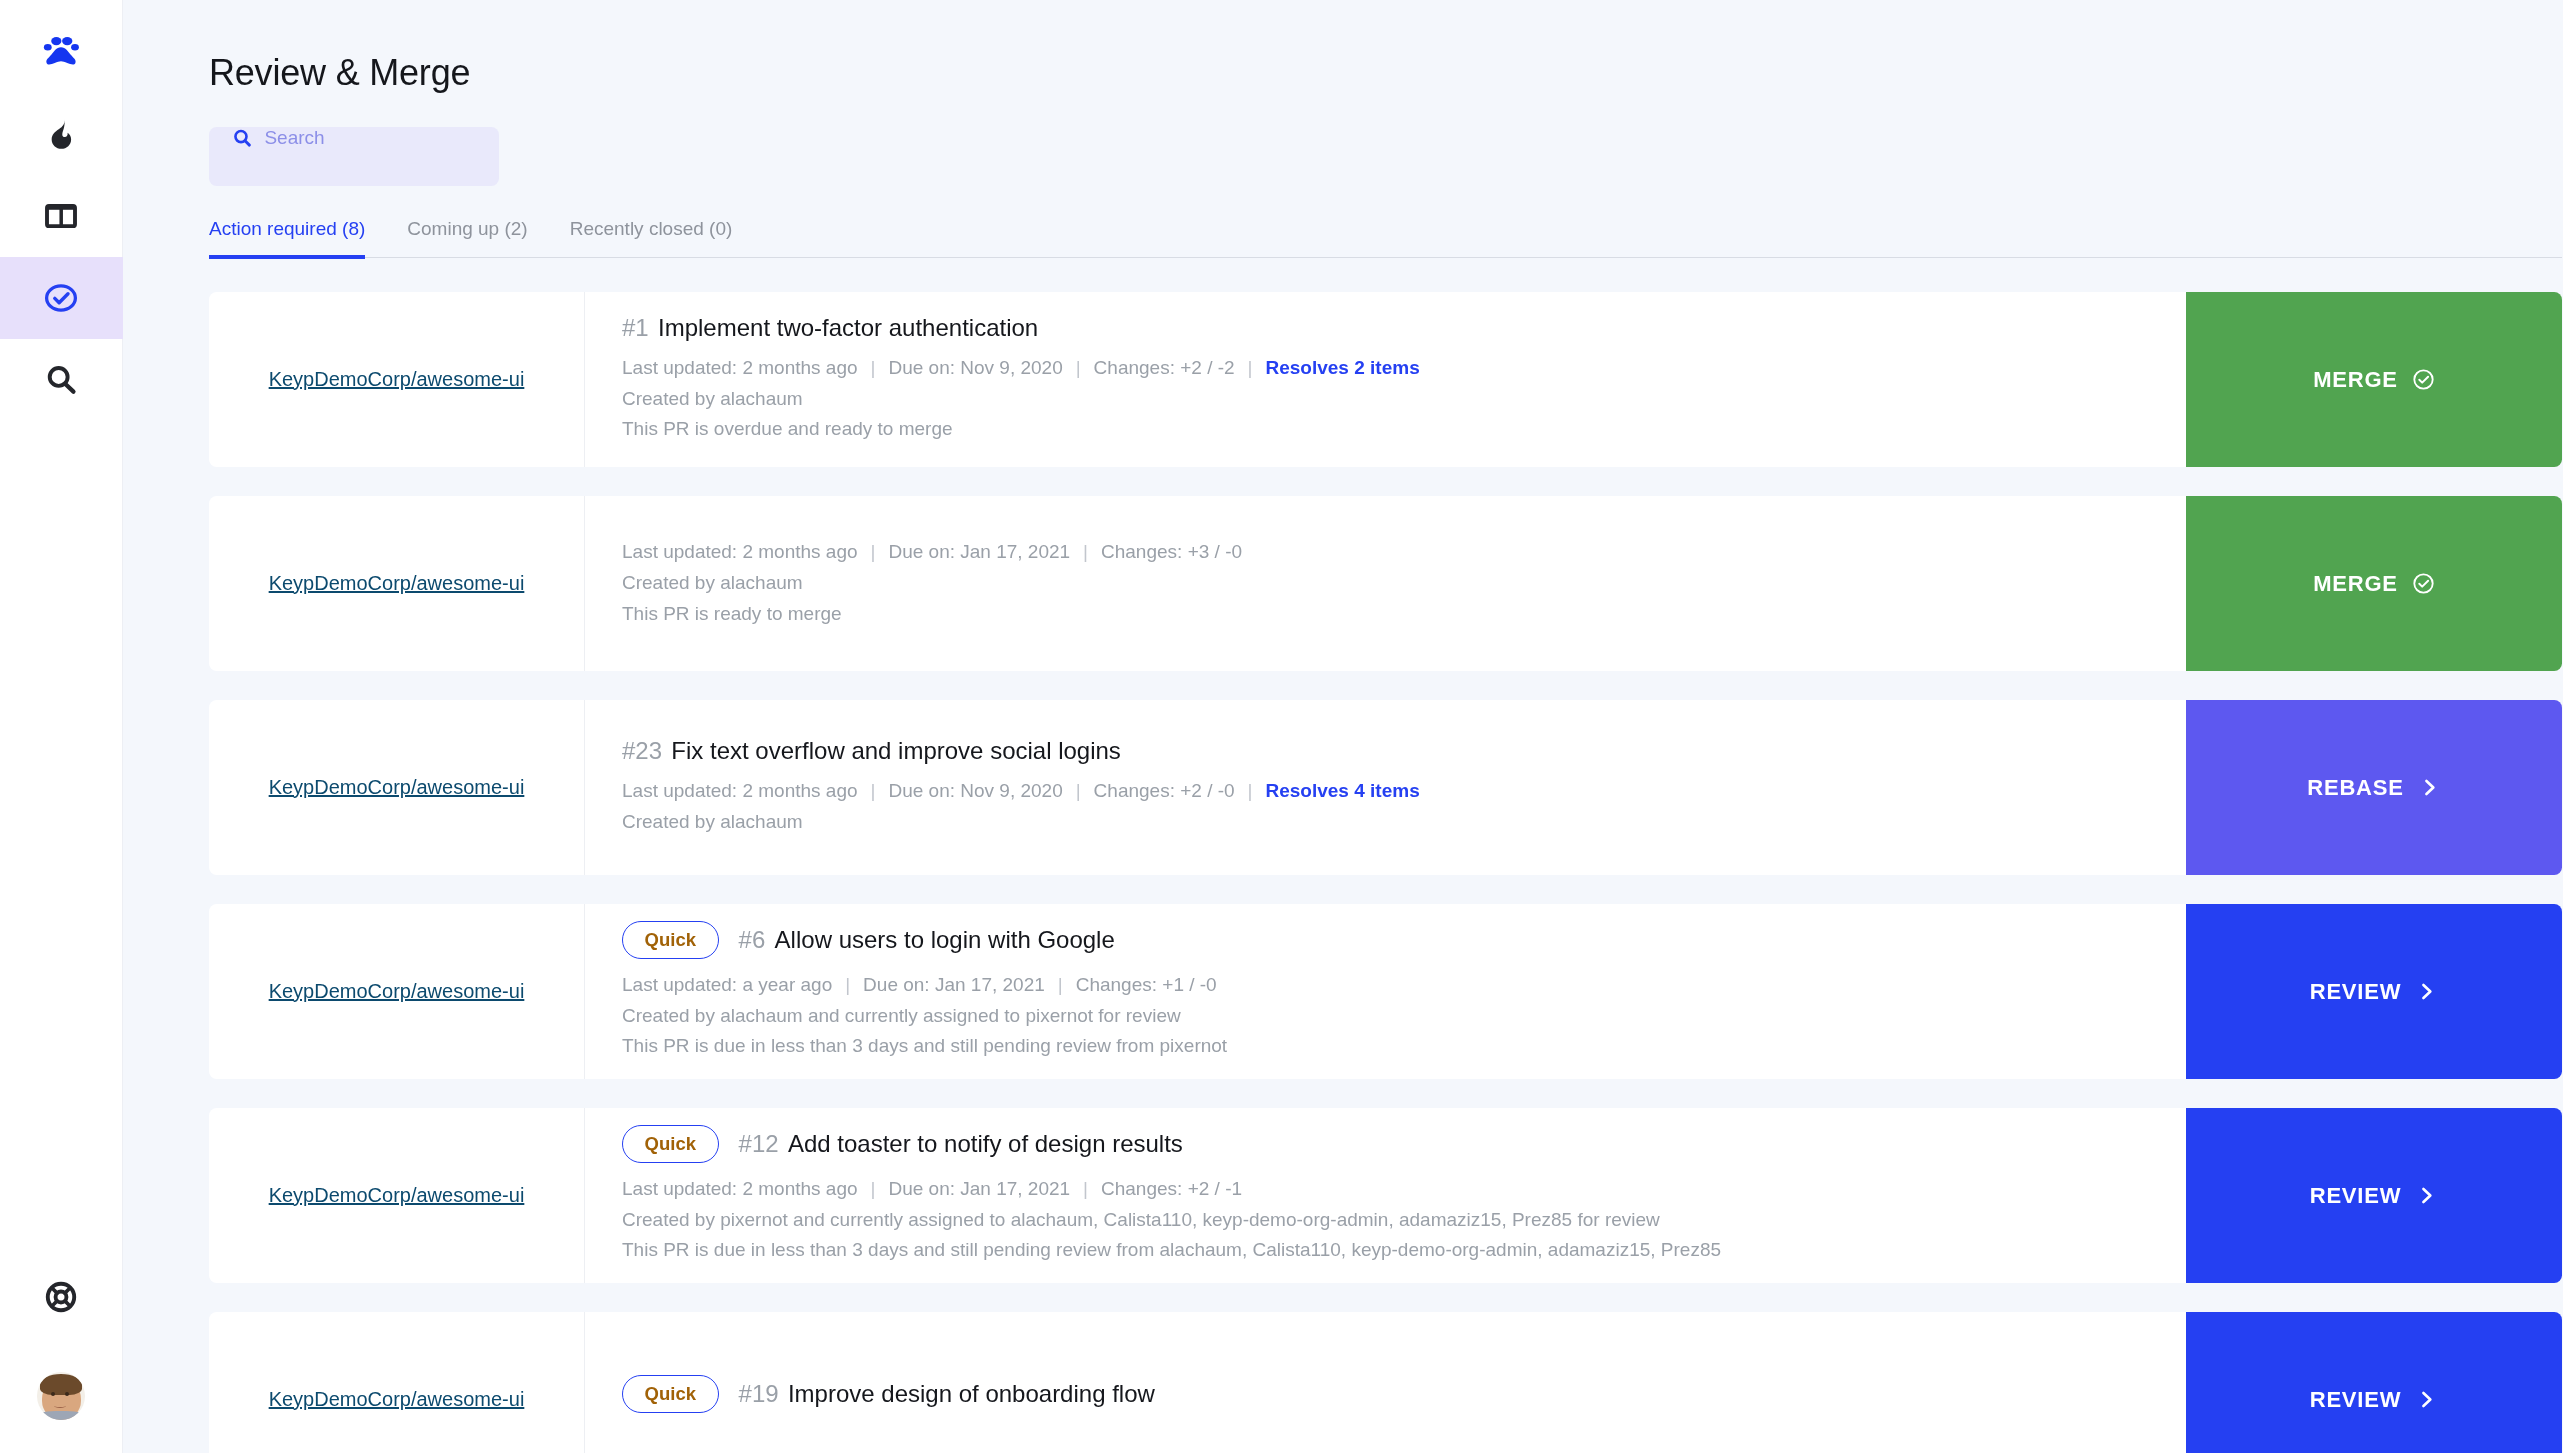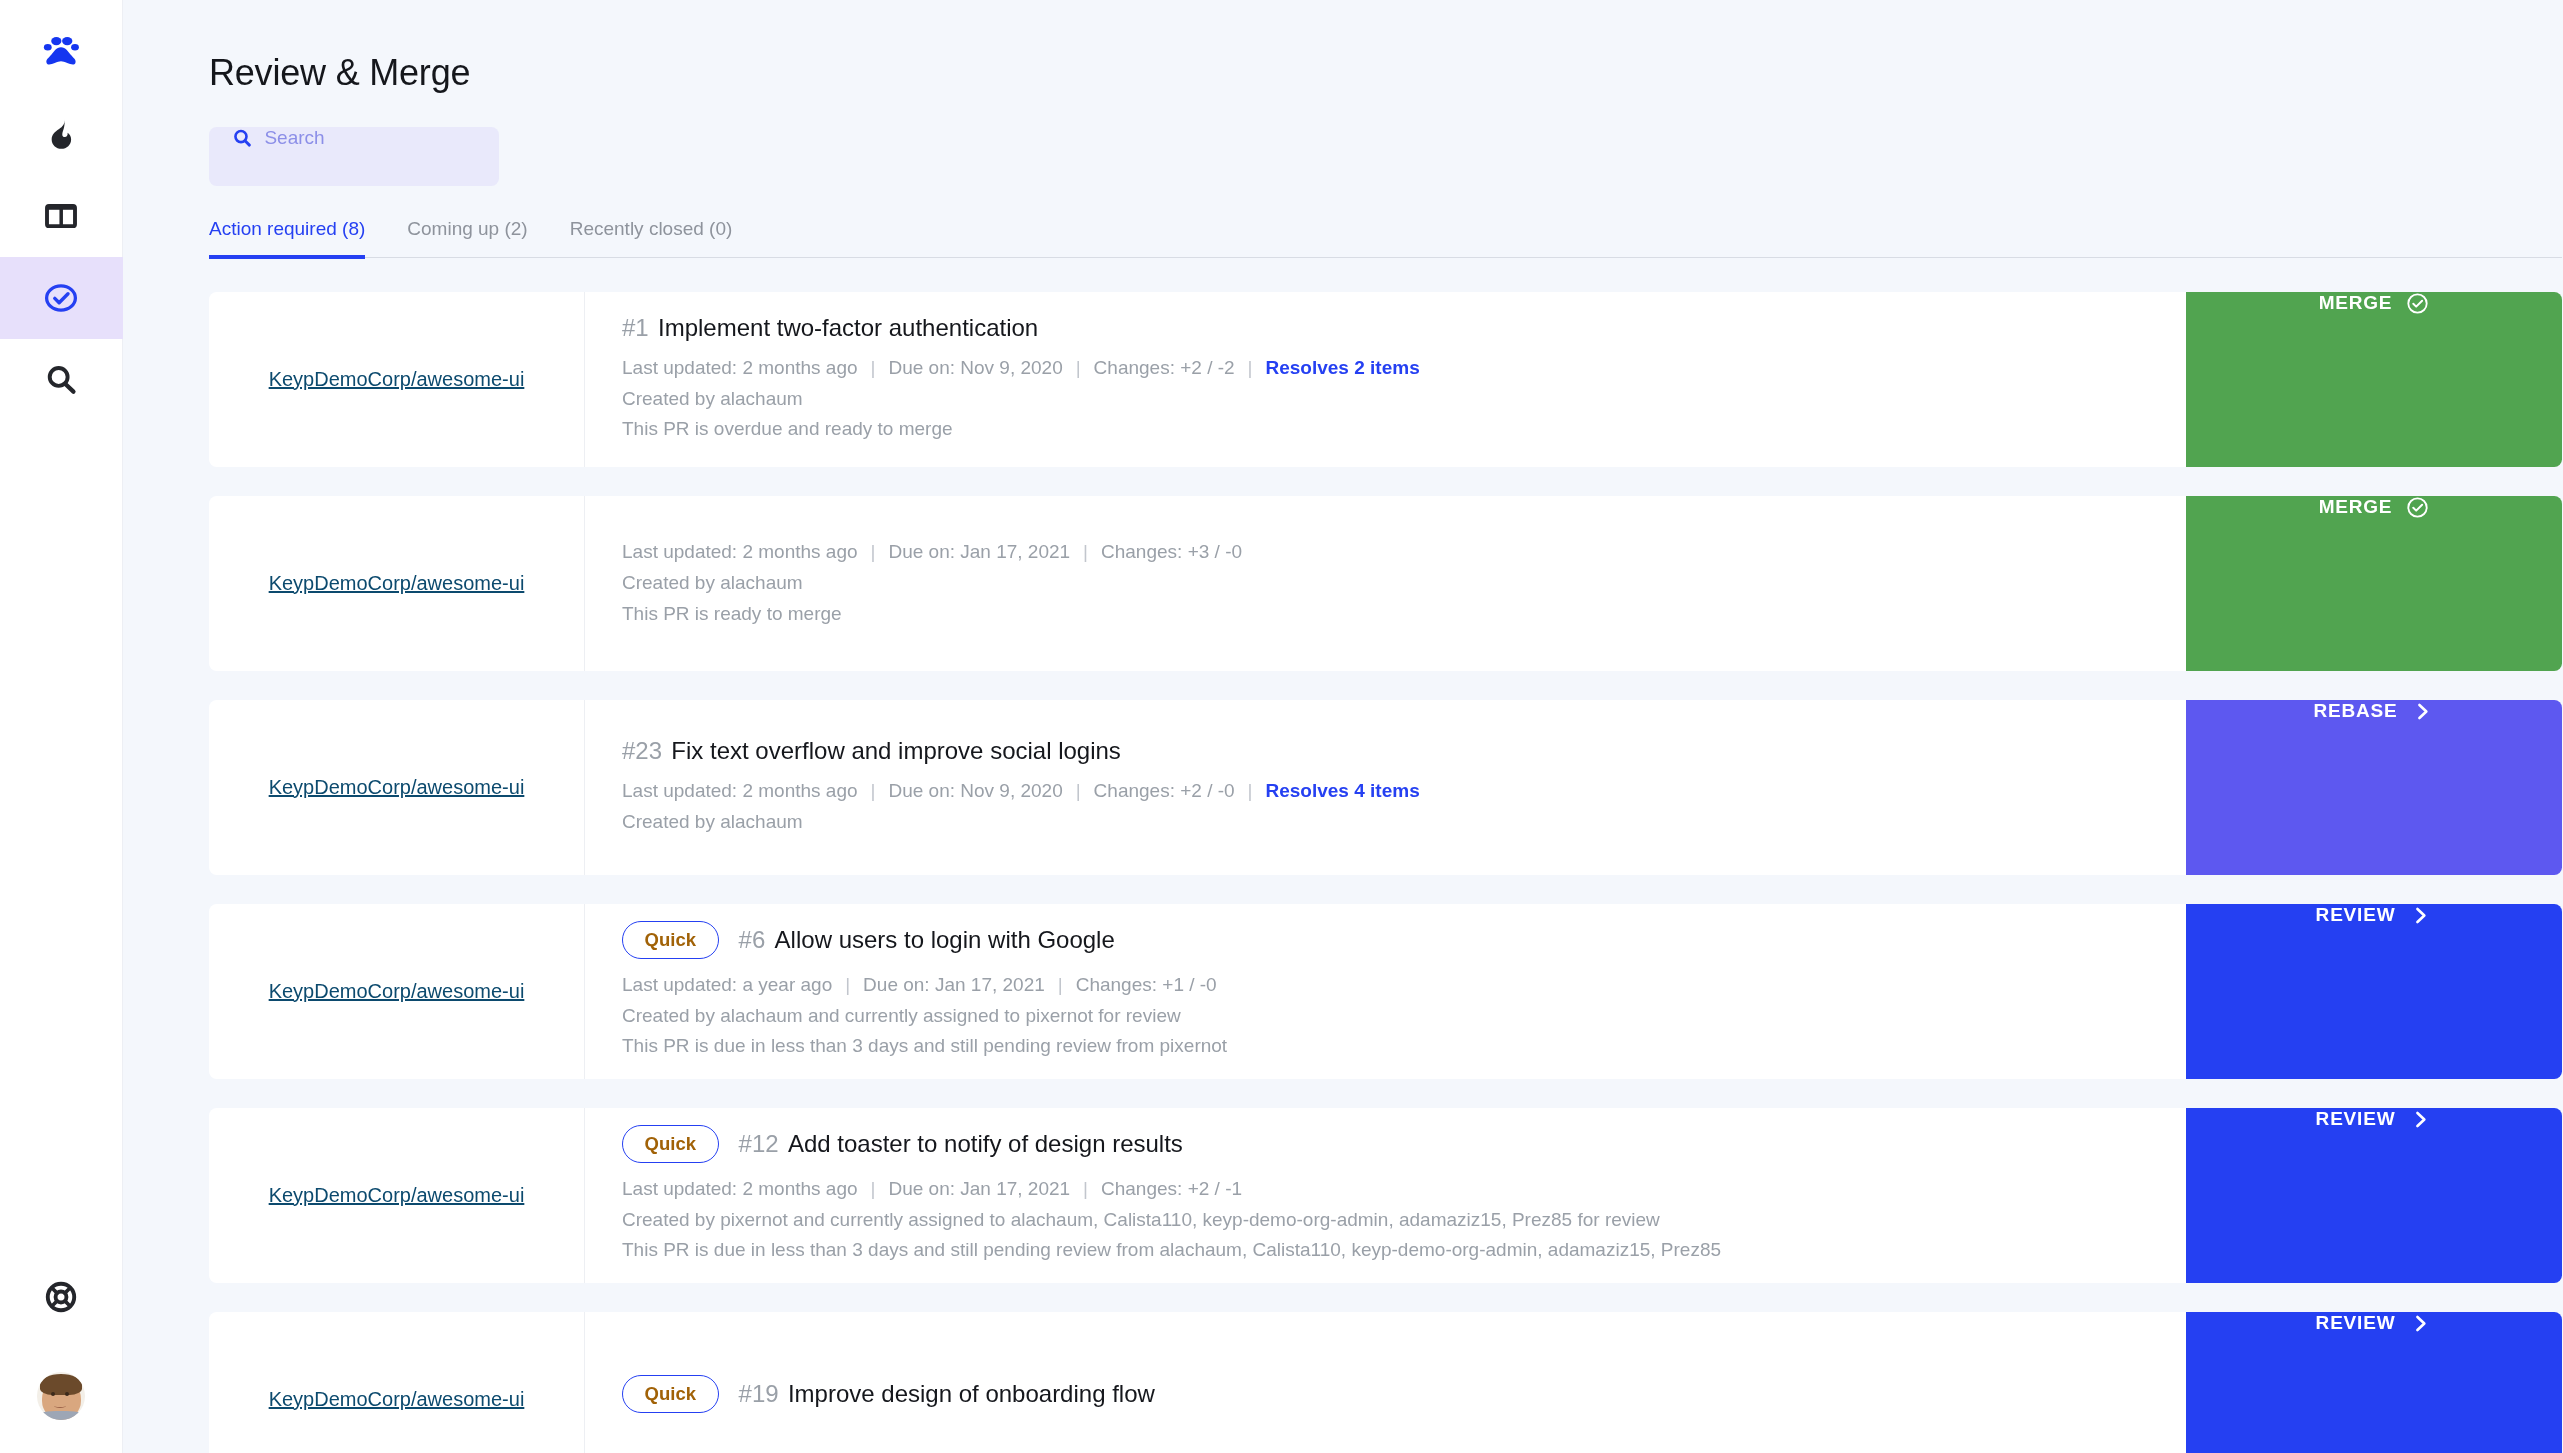--- a/index.html
+++ b/index.html
@@ -139,22 +139,22 @@
   .pr-title { font-size: 24px; color: #15171C; }
   .meta-line {
     font-size: 19px; color: #9AA0A8; line-height: 1.62;
     white-space: nowrap;
   }
   .meta-sep { color: #C2C6CD; padding: 0 7.7px; }
   .resolves-link { color: #2540F2; font-weight: 700; cursor: pointer; }
 
   .card-action {
     flex: 0 0 376px;
-    display: flex; align-items: flex-start; justify-content: center;
-    color: #FFFFFF; font-size: 19px; font-weight: 700; letter-spacing: 0.8px;
+    display: flex; align-items: center; justify-content: center;
+    color: #FFFFFF; font-size: 22px; font-weight: 700; letter-spacing: 0.8px;
     cursor: pointer; user-select: none;
   }
   .card-action .lbl { margin-right: 14px; }
   .card-action .aicon { width: 23px; height: 23px; display: block; }
   .card-action .aicon svg { width: 100%; height: 100%; display: block; }
   .act-merge  { background: #51A450; }
   .act-rebase { background: #5D58F0; }
   .act-review { background: #2540F2; }
 </style>
 </head>

